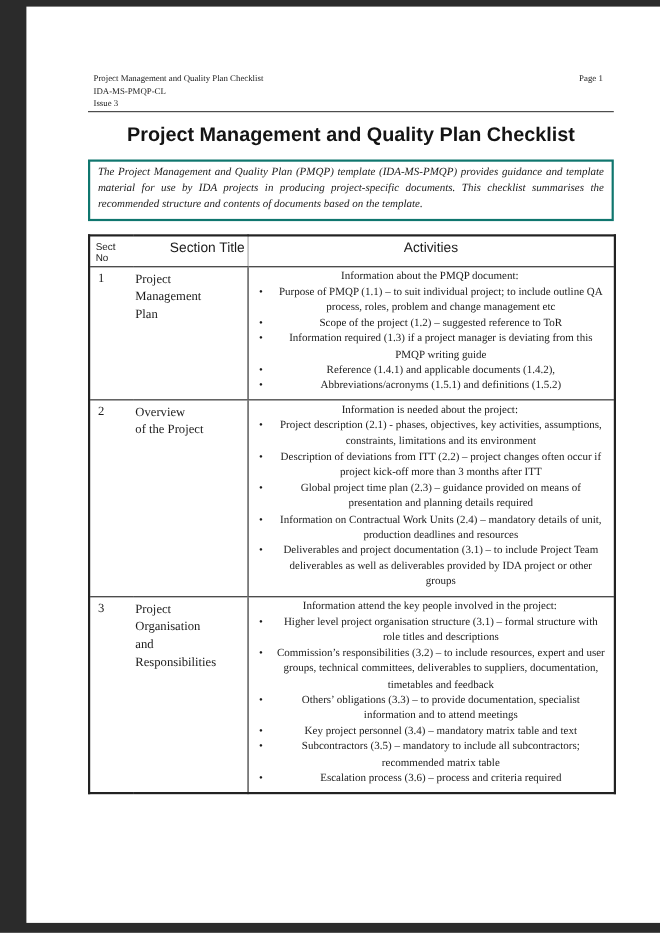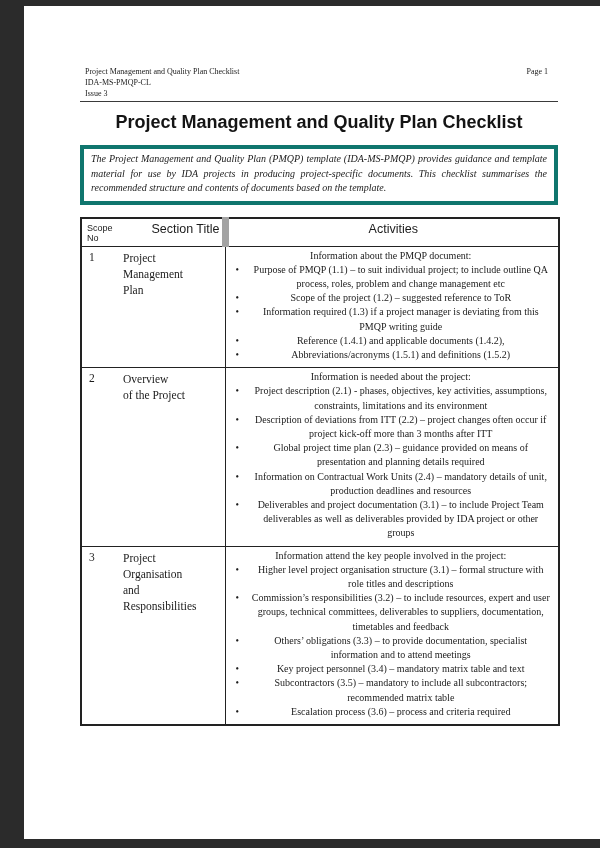--- a/index.html
+++ b/index.html
@@ -40,21 +40,21 @@
     font-family: "Liberation Sans", sans-serif;
     font-size: 18px;
     line-height: 23px;
     font-weight: bold;
     text-align: center;
     color: #141414;
   }
   
   .intro-box {
     margin-top: 11px;
-    border: 4px solid #0f766e;
+    border: 2px solid #0f766e;
     padding: 3px 7px 5px 7px;
     font-style: italic;
     font-size: 10px;
     line-height: 14.5px;
     text-align: justify;
   }
   
   table.checklist {
     margin-top: 12px;
     width: 478px;
@@ -74,21 +74,21 @@
     color: #1b1b1b;
   }
   th.th-sect {
     font-size: 9px;
     line-height: 10px;
     text-align: left;
     padding-left: 5px;
     padding-top: 4px;
   }
   th.th-title { font-size: 12.5px; line-height: 16px; text-align: right; }
-  th.th-act   { font-size: 12.5px; line-height: 16px; border-left: 7px solid #a3a3a3; }
+  th.th-act   { font-size: 12.5px; line-height: 16px; border-left: 1px solid #a3a3a3; }
   tbody td {
     vertical-align: top;
     border-top: 1px solid #222222;
   }
   tbody tr:first-child td { border-top: none; }
   td.sect-cell {
     font-size: 11.5px;
     line-height: 15px;
     padding: 3px 2px 2px 7px;
   }
@@ -140,21 +140,21 @@
     <div class="intro-box">The Project Management and Quality Plan (PMQP) template (IDA-MS-PMQP) provides guidance and template material for use by IDA projects in producing project-specific documents. This checklist summarises the recommended structure and contents of documents based on the template.</div>
 
     <table class="checklist">
       <colgroup>
         <col class="c-sect">
         <col class="c-title">
         <col class="c-act">
       </colgroup>
       <thead>
         <tr>
-          <th class="th-sect"><span>Scope</span><br><span>No</span></th>
+          <th class="th-sect"><span>Sect</span><br><span>No</span></th>
           <th class="th-title">Section Title</th>
           <th class="th-act">Activities</th>
         </tr>
       </thead>
       <tbody id="table-body">
           <tr>
             <td class="sect-cell">1</td>
             <td class="title-cell">Project<br>Management<br>Plan</td>
             <td class="act-cell">
               <div class="lead">Information about the PMQP document:</div>

